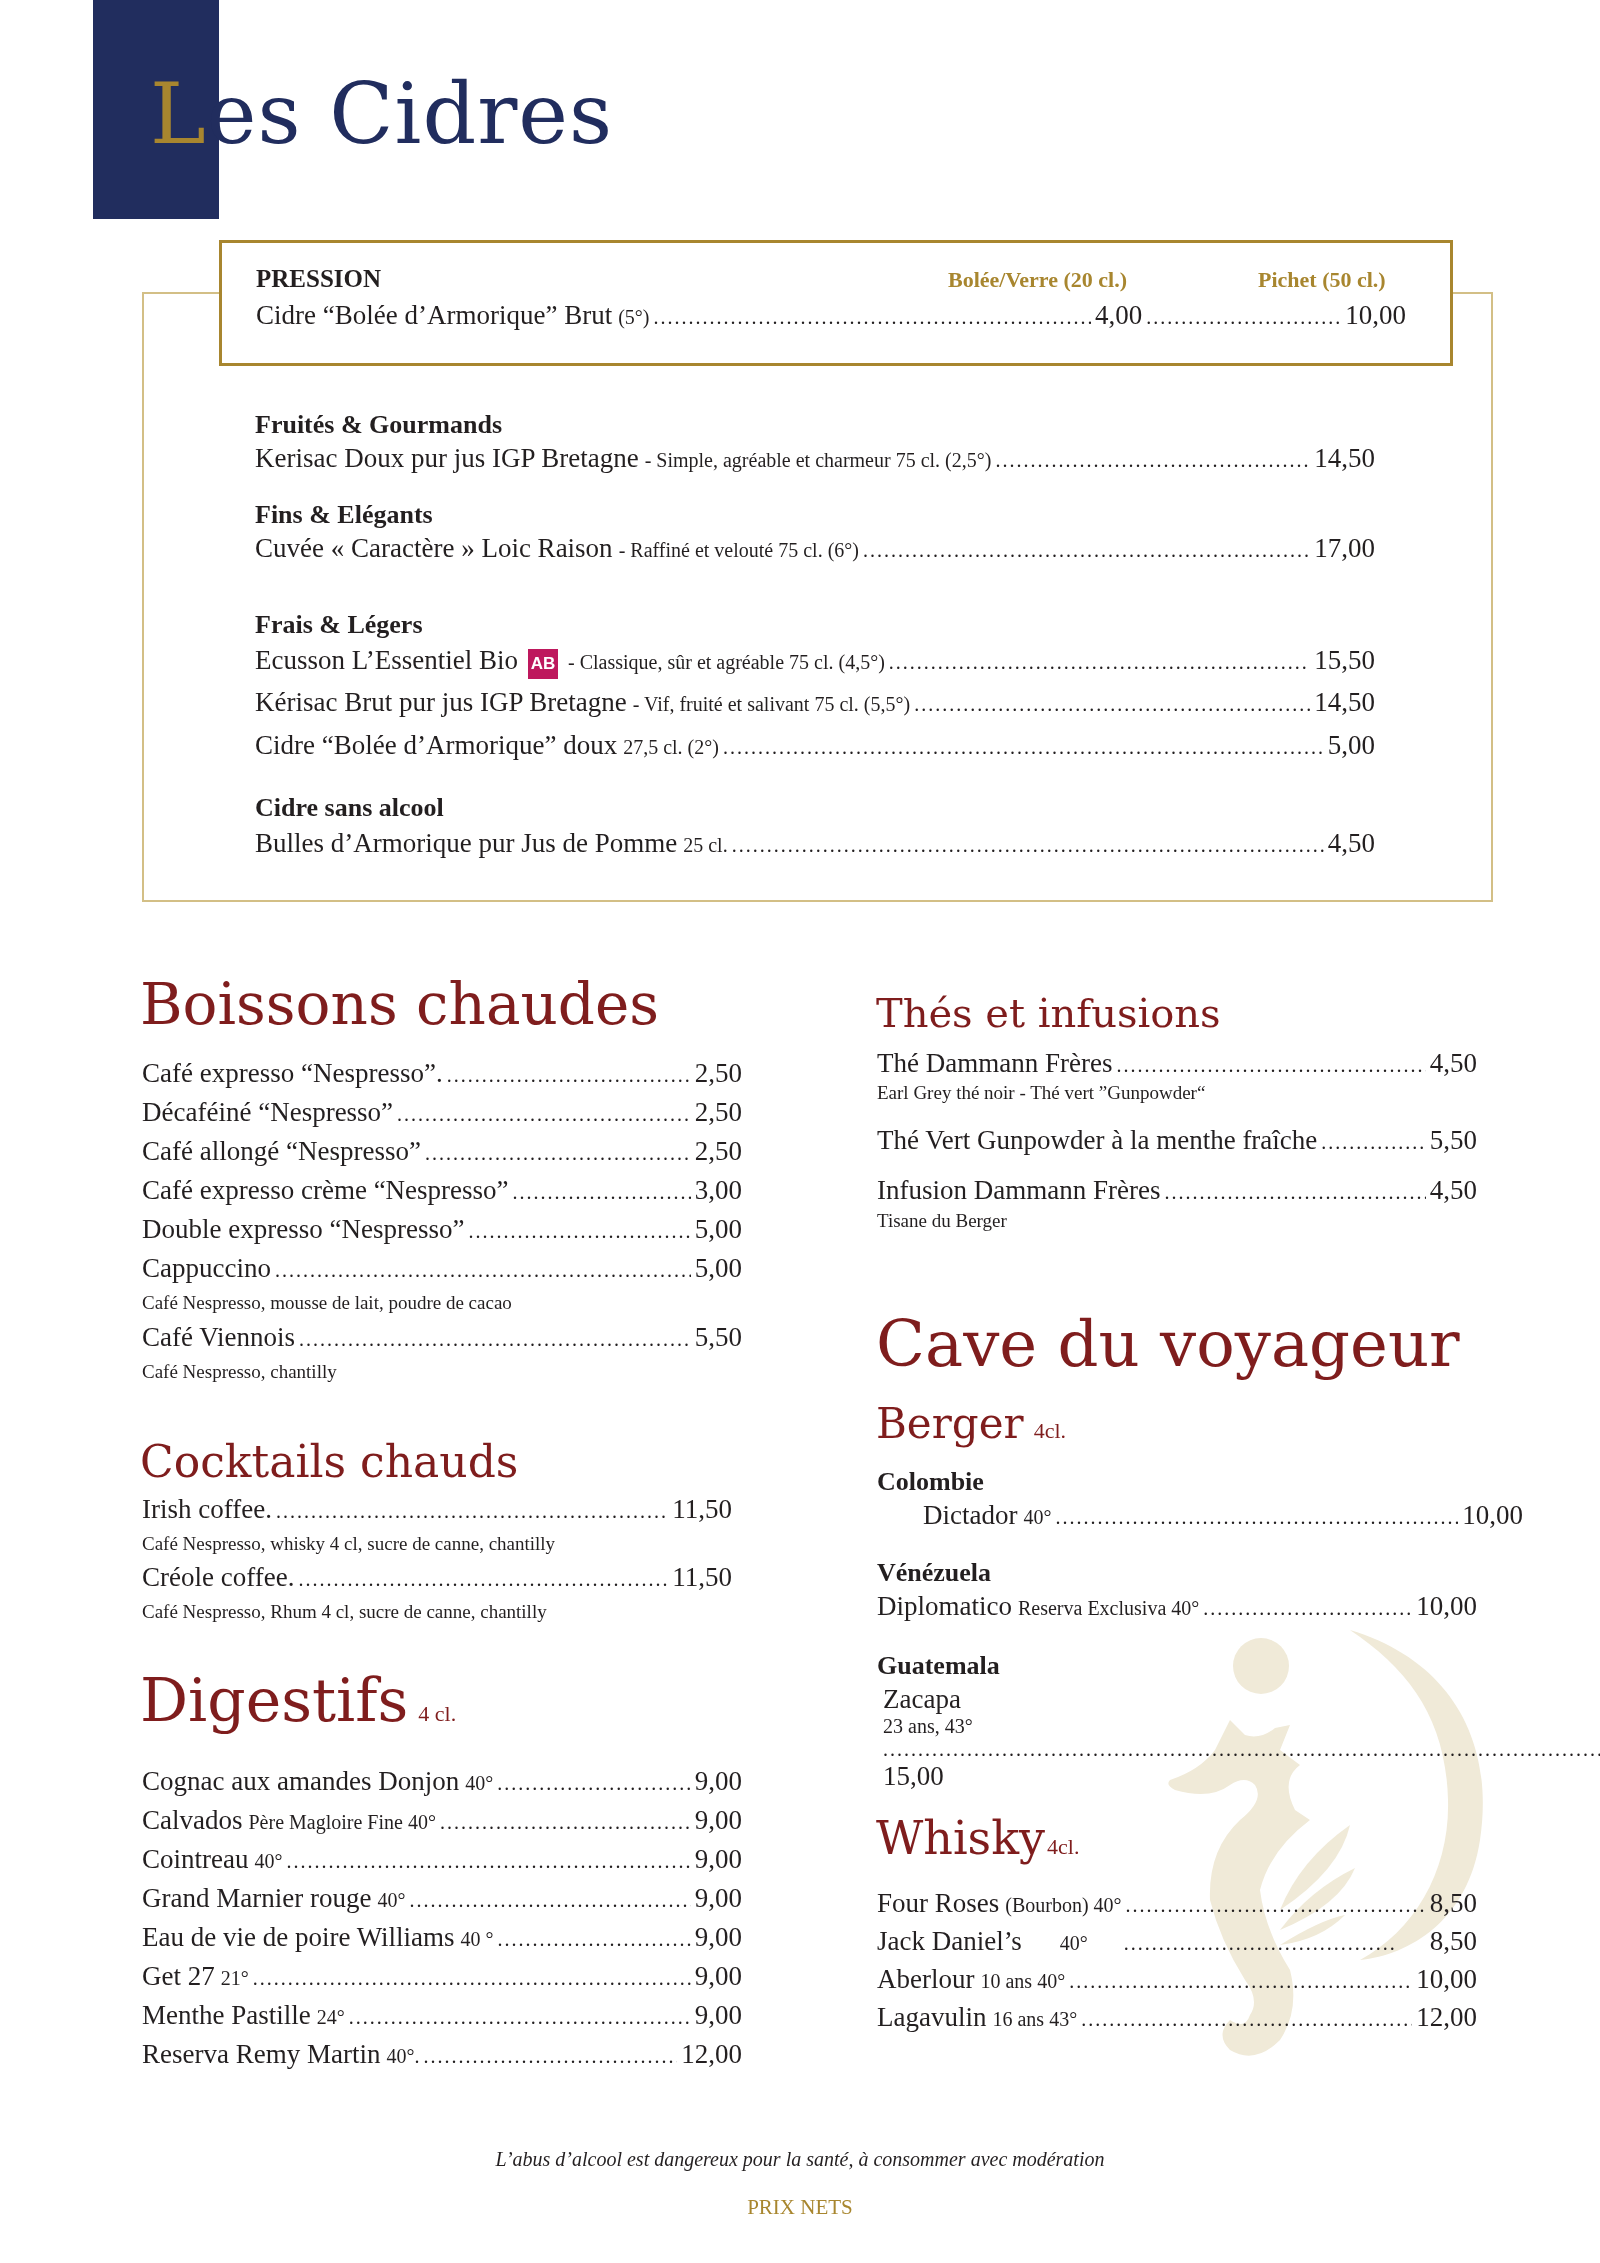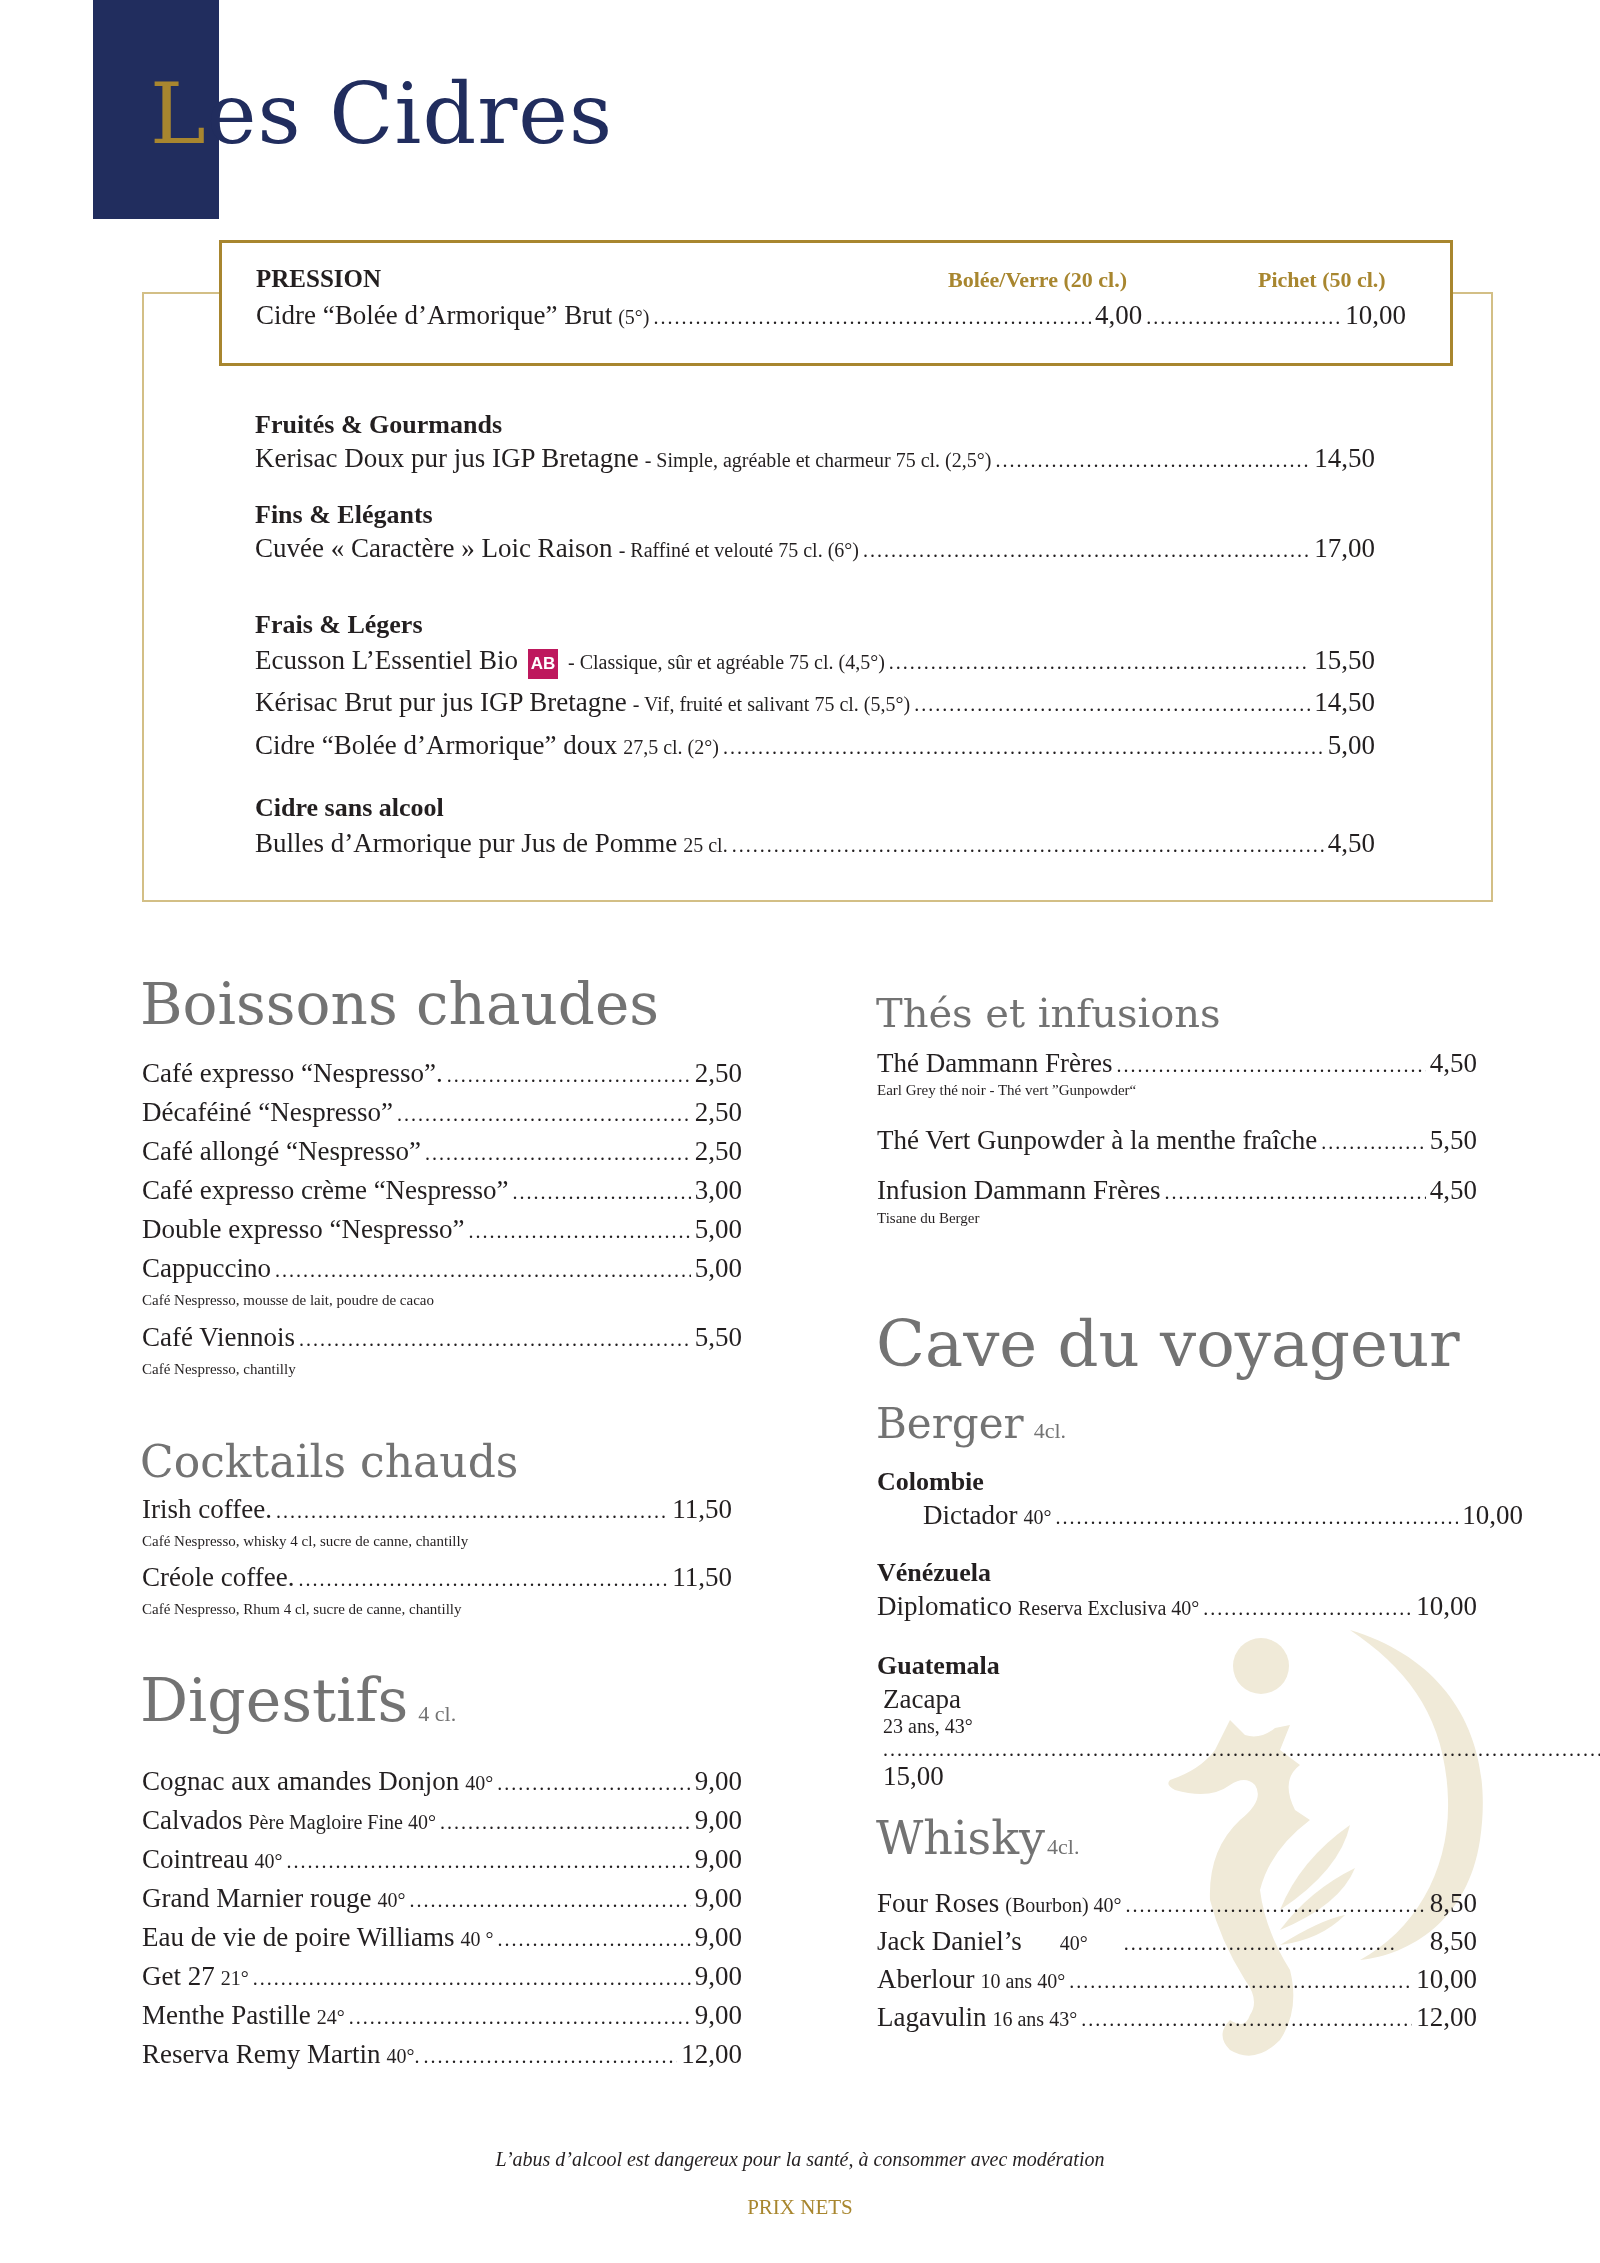--- a/index.html
+++ b/index.html
@@ -16,23 +16,23 @@
                  border:2px solid #d3bf86; box-sizing:border-box; }
   .inner-frame { position:absolute; left:219px; top:240px; width:1234px; height:126px; background:#fff;
                  border:3px solid #a8862f; box-sizing:border-box; }
 
   .row { position:absolute; display:flex; align-items:baseline; white-space:nowrap; }
   .row .name { font-size:27px; }
   .row .small { font-size:20px; margin-left:6px; }
   .row .dots { flex:1; overflow:hidden; margin:0 4px; font-size:20px; letter-spacing:2px; color:#231f20; }
   .row .dots::after { content:"................................................................................................................................................................................................"; }
   .row .price { font-size:27px; }
-  .sub { position:absolute; font-size:15px; white-space:nowrap; }
+  .sub { position:absolute; font-size:19px; white-space:nowrap; }
   .cat { position:absolute; font-size:26px; font-weight:bold; white-space:nowrap; }
-  .h2 { position:absolute; font-family:"DejaVu Serif",serif; color:#737373; font-weight:normal; white-space:nowrap; line-height:1; }
+  .h2 { position:absolute; font-family:"DejaVu Serif",serif; color:#7f1d1d; font-weight:normal; white-space:nowrap; line-height:1; }
   .h2 .unit { font-family:"Liberation Serif",serif; font-size:22px; margin-left:10px; }
   .ab-badge { display:inline-block; width:30px; height:30px; background:#be185d; color:#fff; font-size:17px; font-weight:bold;
               text-align:center; line-height:30px; margin:0 10px; font-family:"Liberation Sans",sans-serif; vertical-align:middle; }
 
   .seahorse { position:absolute; left:1150px; top:1610px; width:360px; height:460px; }
 
   .footer-note { position:absolute; left:0; width:1600px; top:2148px; text-align:center; font-style:italic; font-size:20px; }
   .footer-prix { position:absolute; left:0; width:1600px; top:2195px; text-align:center; font-size:21px; color:#a8862f; }
 </style>
 </head>

